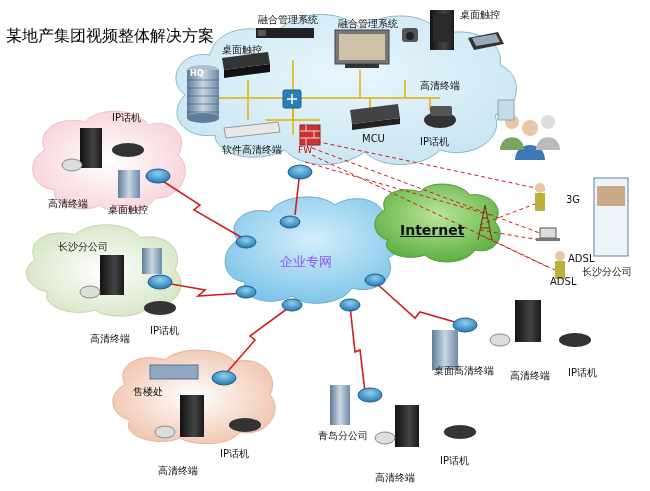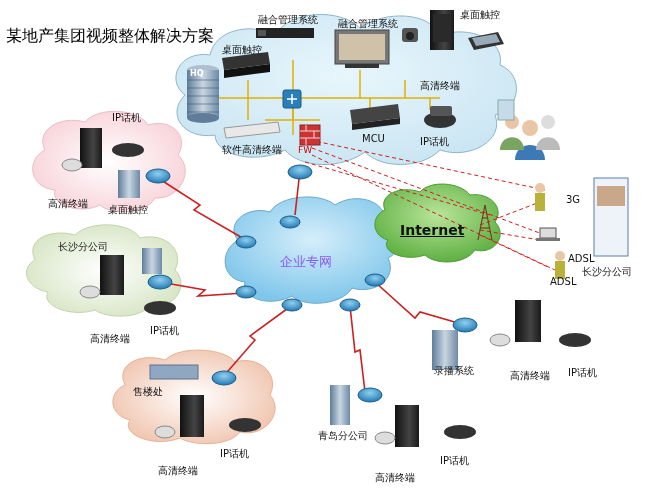--- a/index.html
+++ b/index.html
@@ -299,20 +299,20 @@
 <div class="lbl" style="left:150px;top:325px;">IP话机</div>
 
 <div class="lbl bold" style="left:133px;top:386px;">售楼处</div>
 <div class="lbl" style="left:220px;top:448px;">IP话机</div>
 <div class="lbl" style="left:158px;top:465px;">高清终端</div>
 
 <div class="lbl bold" style="left:318px;top:430px;">青岛分公司</div>
 <div class="lbl" style="left:440px;top:455px;">IP话机</div>
 <div class="lbl" style="left:375px;top:472px;">高清终端</div>
 
-<div class="lbl bold" style="left:434px;top:365px;">录播系统</div>
+<div class="lbl bold" style="left:434px;top:365px;">桌面高清终端</div>
 <div class="lbl" style="left:510px;top:370px;">高清终端</div>
 <div class="lbl" style="left:568px;top:367px;">IP话机</div>
 
 <div class="lbl bold" style="left:566px;top:194px;">3G</div>
 <div class="lbl bold" style="left:568px;top:253px;">ADSL</div>
 <div class="lbl" style="left:582px;top:266px;">长沙分公司</div>
 <div class="lbl bold" style="left:550px;top:276px;">ADSL</div>
 
 </body></html>

